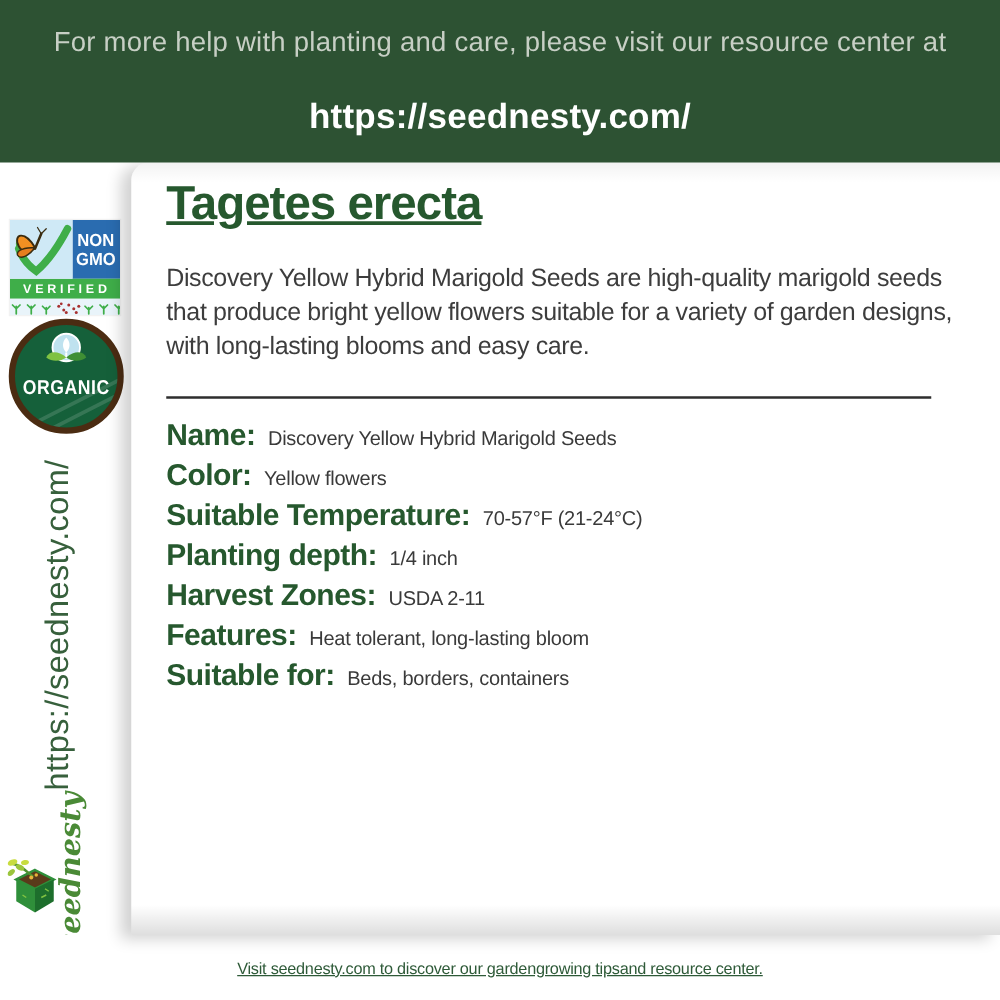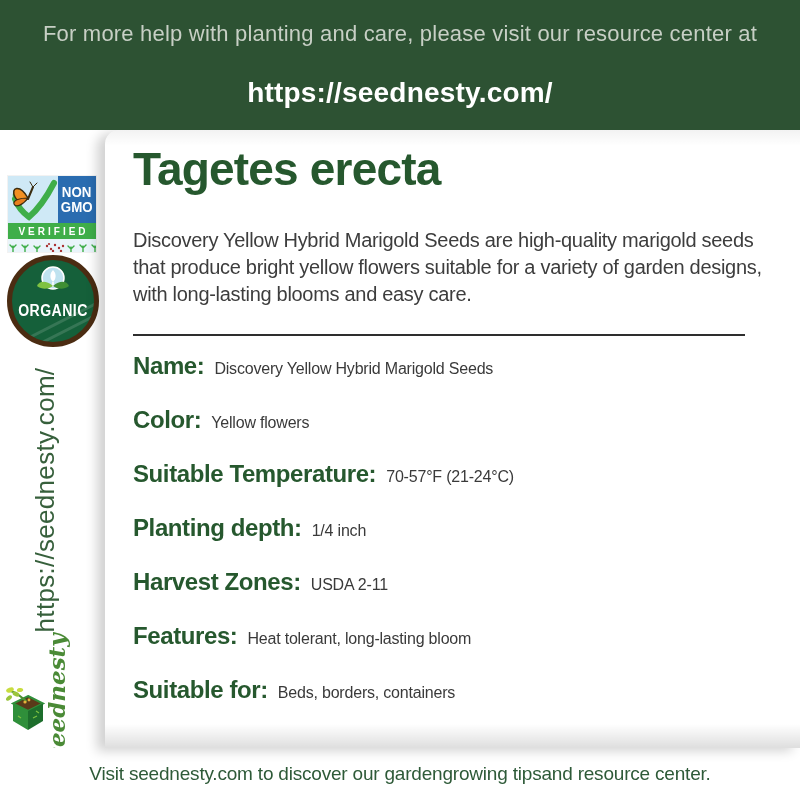--- a/index.html
+++ b/index.html
@@ -85,45 +85,45 @@
     border-top-left-radius:14px;
     background:linear-gradient(to bottom, rgba(0,0,0,0.05), rgba(0,0,0,0));
   }
   .card-bottom-shade {
     position:absolute; left:0; right:0; bottom:0; height:24px;
     background:linear-gradient(to bottom, rgba(0,0,0,0), rgba(0,0,0,0.13));
   }
   .card-content { position:absolute; inset:0; padding:10px 30px 0 28px; }
 
   .title {
-    font-size:46px; font-weight:bold; color:var(--heading-green,#26582e);
-    letter-spacing:-0.8px; margin-top:2px;
+    font-size:38px; font-weight:bold; color:var(--heading-green,#26582e);
+    letter-spacing:-0.8px; margin-top:2px;text-decoration:underline;
   }
   .desc {
     margin-top:12px; color:var(--body-text,#3d3d3d);
     font-size:20px; line-height:27px; letter-spacing:-0.3px; width:650px;
   }
   .divider { margin-top:26px; width:612px; border-top:2px solid var(--divider-dark,#2e2e2e); }
 
-  .rows { margin-top:15px; display:flex; flex-direction:column; gap:22px; }
+  .rows { margin-top:15px; display:flex; flex-direction:column; }
   .row  { display:flex; align-items:baseline; gap:10px; line-height:29px; }
   .row .label {
     font-size:24px; font-weight:bold; color:var(--heading-green,#26582e);
     letter-spacing:-0.4px; white-space:nowrap;
   }
   .row .value {
     font-size:16px; color:#3a3a3a; letter-spacing:-0.2px; white-space:nowrap;
   }
 
   
   .footer {
     position:absolute; left:0; bottom:0; width:800px; height:52px; background:#ffffff;
     display:flex; align-items:center; justify-content:center; z-index:1;
   }
-  .footer-text { color:var(--footer-green,#2e5a38); font-size:19px; letter-spacing:-0.2px; }
+  .footer-text { color:var(--footer-green,#2e5a38); font-size:13px; letter-spacing:-0.2px;text-decoration:underline; }
 </style>
 </head>
 <body>
 
 <header class="top-banner">
   <div class="banner-line1">For more help with planting and care, please visit our resource center at</div>
   <div class="banner-url">https://seednesty.com/</div>
 </header>
 
 <aside class="sidebar">

